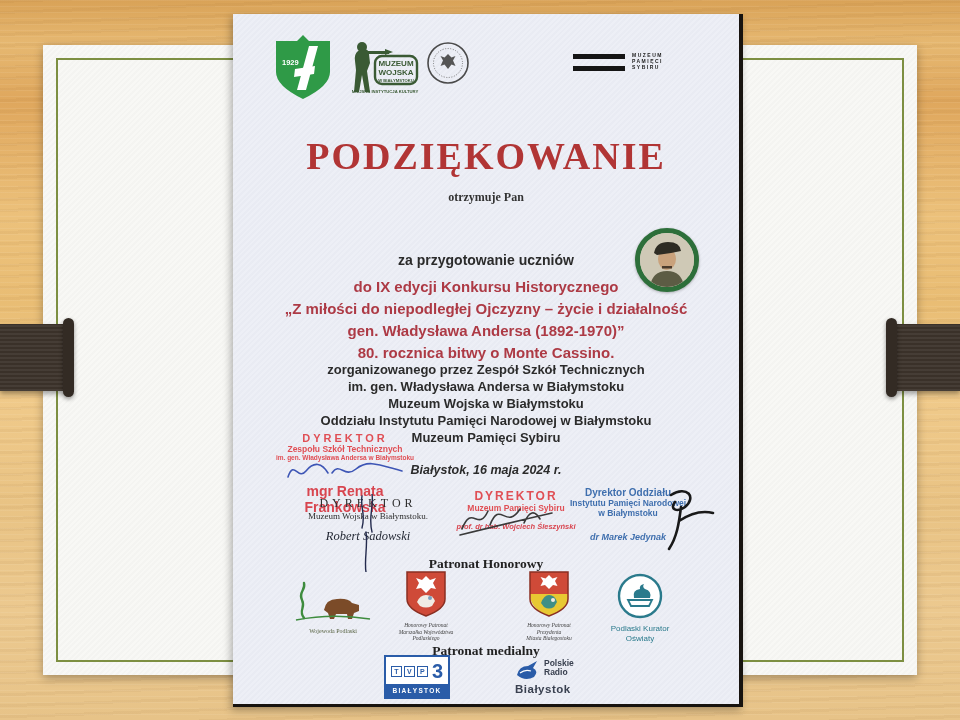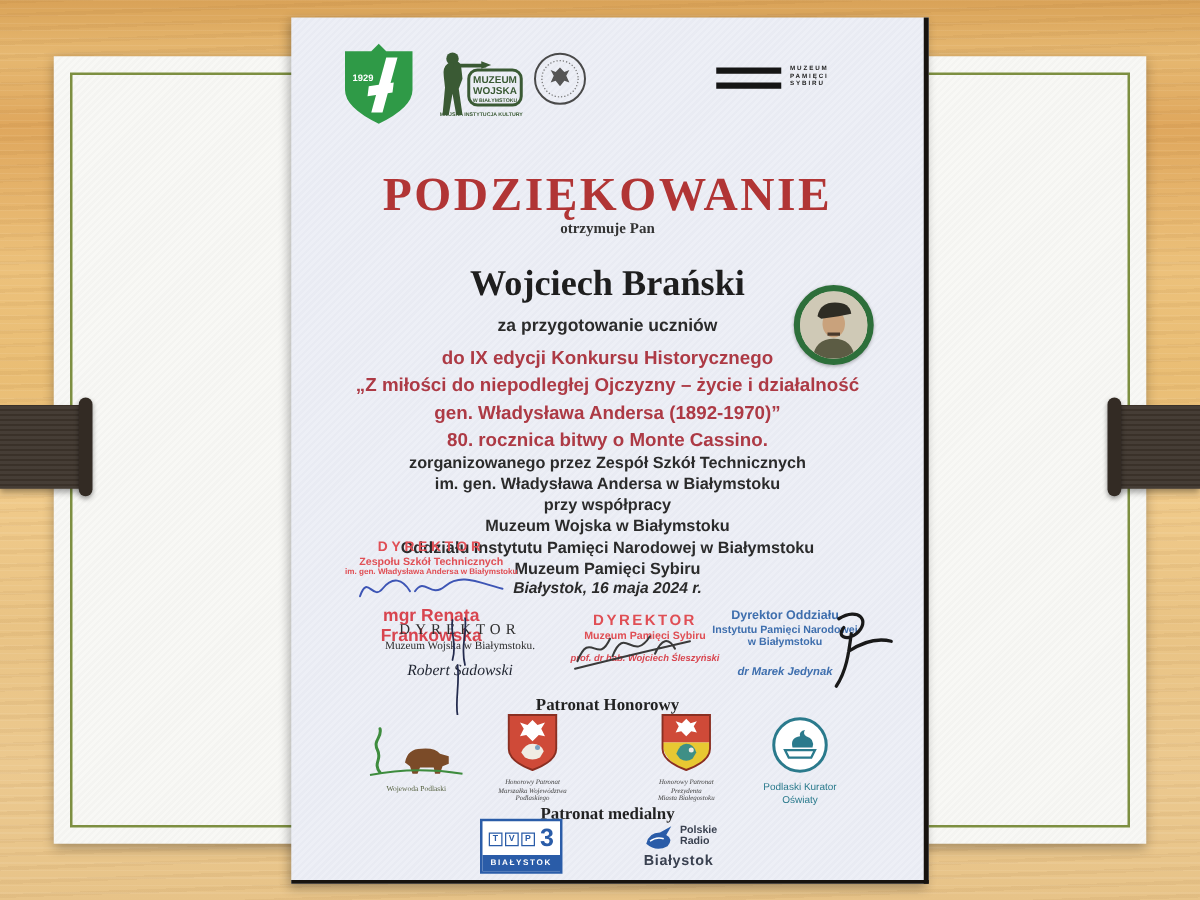--- a/index.html
+++ b/index.html
@@ -35,21 +35,21 @@
   .ipn-text{text-align:left;color:#333;}
   .ipn-name{font-family:"Liberation Serif",serif;font-size:9px;font-weight:bold;letter-spacing:.4px;line-height:10px;}
   .ipn-rule{width:44px;border-top:1px solid #888;margin:3px 0 3px 0;}
   .ipn-branch{font-family:"Liberation Serif",serif;font-size:9.5px;color:#222;}
   .sybir-wrap{display:flex;align-items:flex-start;}
   .sybir-bars{display:flex;flex-direction:column;gap:7px;padding-top:2px;}
   .sybir-bar{width:52px;height:5px;background:#151515;}
   .sybir-text{margin-left:7px;font-size:5px;font-weight:bold;letter-spacing:1.5px;line-height:6px;color:#222;text-align:left;}
   
   .title{top:120px;font-family:"Liberation Serif",serif;font-weight:bold;font-size:38px;color:#b13535;letter-spacing:2px;}
-  .intro{top:161px;font-family:"Liberation Serif",serif;font-weight:bold;font-size:12px;color:#333;}
+  .intro{top:176px;font-family:"Liberation Serif",serif;font-weight:bold;font-size:12px;color:#333;}
   .name{top:197px;font-family:"Liberation Serif",serif;font-weight:bold;font-size:29px;color:#1e1e1e;}
   .reason{top:238px;font-weight:bold;font-size:14px;color:#2b2b2b;}
   .contest{top:262px;font-weight:bold;font-size:15px;line-height:22px;color:#ad3a45;}
   .orga{top:347px;font-weight:bold;font-size:13px;line-height:17px;color:#2b2b2b;}
   .pdate{top:449px;font-weight:bold;font-style:italic;font-size:12.5px;color:#2b2b2b;}
   
   .badge{left:402px;top:214px;width:64px;height:64px;border-radius:50%;border:5px solid #2d6f3a;
     background:#d9d4c4;box-sizing:border-box;overflow:hidden;box-shadow:0 1px 3px rgba(0,0,0,.3);}
   
   .sig{text-align:center;}
@@ -147,34 +147,32 @@
       </span>
       <span class="sybir-text">
         <div>MUZEUM</div>
         <div>PAMIĘCI</div>
         <div>SYBIRU</div>
       </span>
     </div>
 
     <div class="abs center title">PODZIĘKOWANIE</div>
     <div class="abs center intro">otrzymuje Pan</div>
-    <div class="abs center name">Wojciech Brański</div>
     <div class="abs center reason">za przygotowanie uczniów</div>
 
     <div class="abs center contest">
       <div>do IX edycji Konkursu Historycznego</div>
       <div>„Z miłości do niepodległej Ojczyzny – życie i działalność</div>
       <div>gen. Władysława Andersa (1892-1970)”</div>
       <div>80. rocznica bitwy o Monte Cassino.</div>
     </div>
 
     <div class="abs center orga">
       <div>zorganizowanego przez Zespół Szkół Technicznych</div>
       <div>im. gen. Władysława Andersa w Białymstoku</div>
-      <div>przy współpracy</div>
       <div>Muzeum Wojska w Białymstoku</div>
       <div>Oddziału Instytutu Pamięci Narodowej w Białymstoku</div>
       <div>Muzeum Pamięci Sybiru</div>
     </div>
     <div class="abs center pdate">Białystok, 16 maja 2024 r.</div>
 
     <div class="abs badge">
       <svg width="54" height="54" viewBox="0 0 54 54">
         <rect x="0" y="0" width="54" height="54" fill="#cfc9b6"></rect>
         <path d="M10 54 q2 -16 17 -16 q15 0 17 16 Z" fill="#5c5c44"></path>

